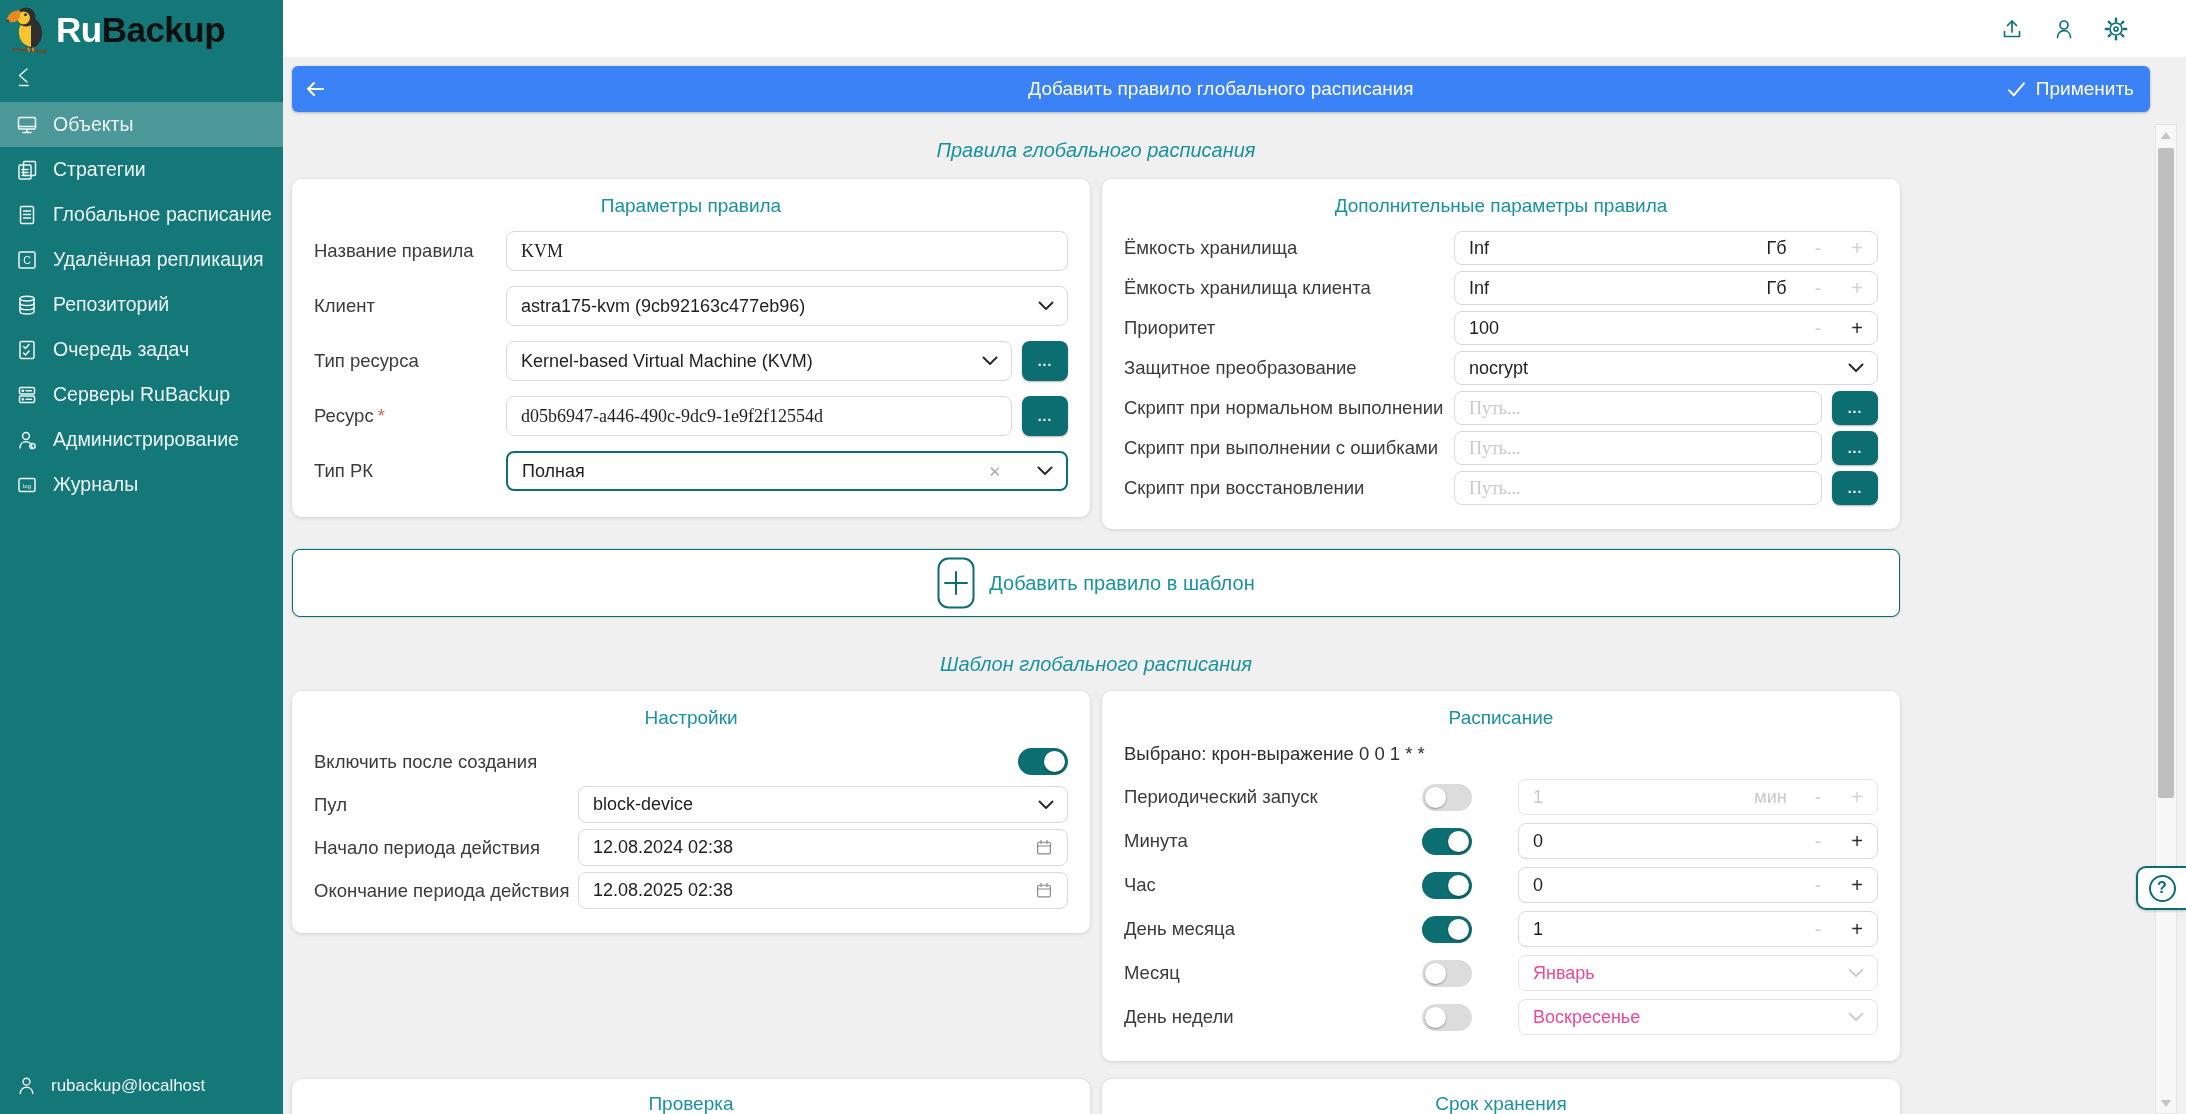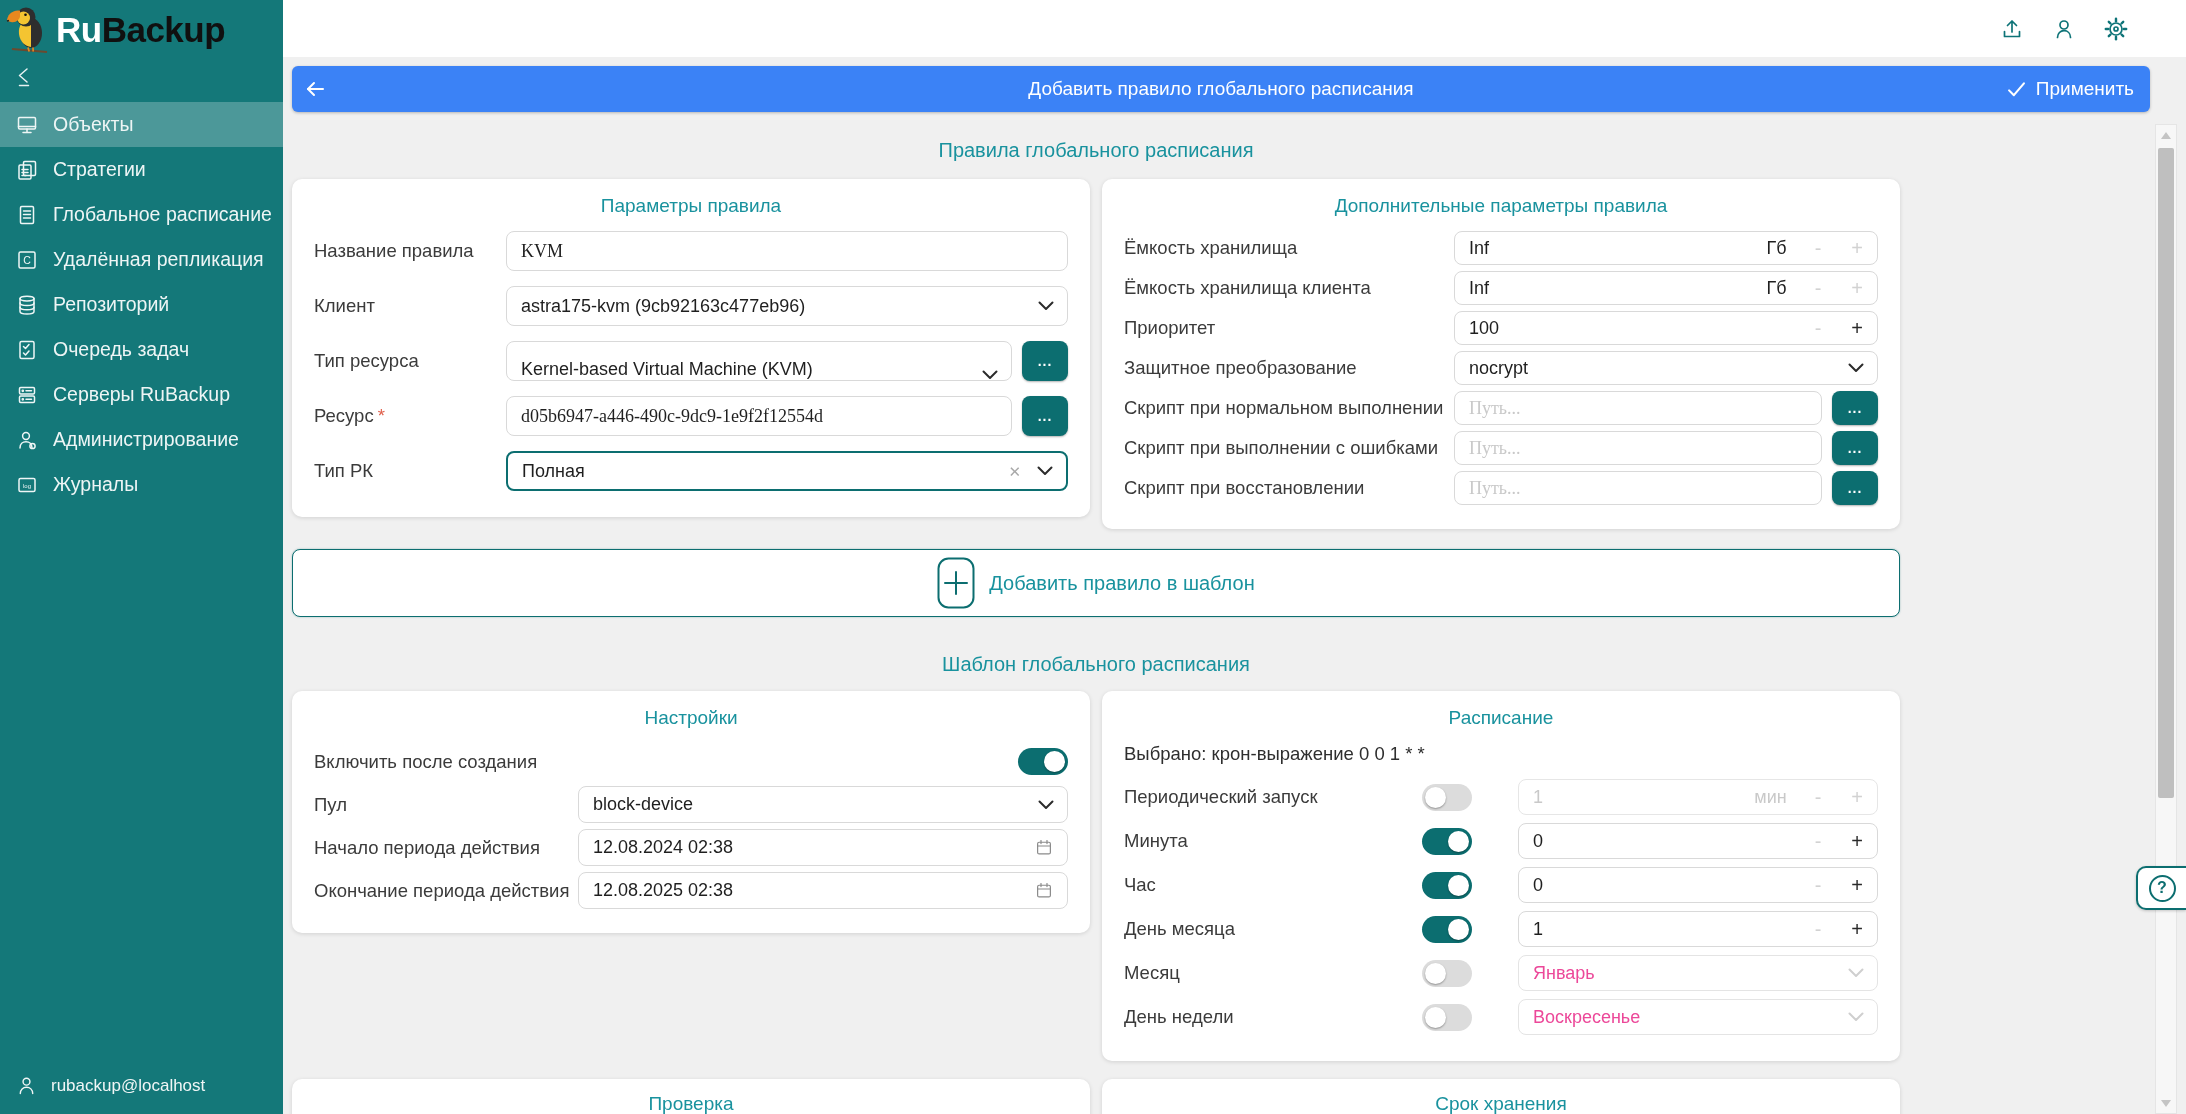--- a/index.html
+++ b/index.html
@@ -35,21 +35,21 @@
   .pane { position:absolute; top:57px; left:0; right:0; bottom:0; background:#f0f0f0; overflow:hidden; }
   .wrap { padding:9px 0 0 9px; }
 
   .toolbar { width:1858px; height:46px; background:#3b82f6; border-radius:6px; display:flex; align-items:center;
              position:relative; color:#fff; box-shadow:0 1px 3px rgba(0,0,0,0.25); }
   .back-btn { width:46px; height:46px; display:flex; align-items:center; justify-content:center; cursor:pointer; background:none; border:none; color:#fff; }
   .toolbar-title { position:absolute; left:0; right:0; text-align:center; font-size:19px; color:#fff; pointer-events:none; }
   .apply-btn { margin-left:auto; display:flex; align-items:center; gap:9px; background:none; border:none; color:#fff;
                font-size:19px; font-family:inherit; padding:0 16px; height:46px; cursor:pointer; }
 
-  .sec-title { width:1608px; text-align:center; font-size:20px; font-weight:400; color:#19929e; }
+  .sec-title { width:1608px; text-align:center; font-size:20px; font-weight:400; color:#19929e;font-style:italic; }
   .sec-title.first { margin:27px 0 17px; }
   .sec-title.second { margin:36px 0 15px; }
 
   .cards { width:1608px; display:flex; gap:12px; align-items:flex-start; }
   .cards.row3 { margin-top:18px; }
   .card { width:798px; flex:none; background:#fff; border-radius:10px; padding:14px 22px 18px;
           box-shadow:0 1px 4px rgba(0,0,0,0.13); }
   .card-title { text-align:center; color:#19929e; font-size:19px; font-weight:400; margin:2px 0 14px; }
 
   .flabel { font-size:18.5px; color:#3b3b3b; }
@@ -59,31 +59,31 @@
   .rp-row:last-child { margin-bottom:8px; }
   .xp-row { display:grid; grid-template-columns:330px 1fr; align-items:center; height:34px; margin-bottom:6px; }
   .st-row { display:grid; grid-template-columns:264px 1fr; align-items:center; height:37px; margin-bottom:6px; }
   .sc-row { display:grid; grid-template-columns:298px 96px 1fr; align-items:center; height:36px; margin-bottom:8px; }
 
   .inp { width:100%; height:100%; border:1px solid #d9d9d9; border-radius:8px; padding:0 14px; font-size:18px;
          font-family:Liberation Serif, serif; color:#1f1f1f; background:#fff; outline:none; }
   .inp::placeholder { color:#c9c9c9; }
 
   .select { display:flex; align-items:center; height:100%; border:1px solid #d9d9d9; border-radius:8px;
-            padding:0 13px 0 14px; background:#fff; cursor:pointer; }
+            padding:0 13px 0 14px; background:#fff; cursor:pointer;gap:20px; }
   .select .val { flex:1; font-size:18px; color:#1f1f1f; white-space:nowrap; overflow:hidden; }
   .chev { width:16px; height:10px; color:#2b2b2b; flex:none; }
   .select.focused { border:2px solid #0c6e70; }
   .select.disabled { border-color:#e4e4e4; cursor:default; }
   .select.disabled .val { color:#ec4899; }
   .select.disabled .chev { color:#cfcfcf; }
   .clear { color:#a9a9a9; font-size:15px; margin-right:16px; cursor:pointer; line-height:1; }
 
   .withbtn { display:flex; gap:10px; height:100%; }
-  .withbtn > .grow { flex:1; height:100%;align-items:flex-end; }
+  .withbtn > .grow { flex:1; height:100%; }
   .more { width:46px; height:100%; border:none; border-radius:8px; background:#0c6e70; color:#fff;
           font-size:14px; font-weight:bold; letter-spacing:1px; cursor:pointer; box-shadow:0 1px 2px rgba(0,0,0,0.3); }
 
   .field { display:flex; align-items:center; height:100%; border:1px solid #d9d9d9; border-radius:8px;
            padding:0 14px; background:#fff; }
   .field .val { flex:1; font-size:18px; color:#1f1f1f; }
   .field .unit { font-size:18px; color:#1f1f1f; margin-right:28px; }
   .step { font-size:20px; line-height:1; cursor:pointer; }
   .step.minus { color:#d2d2d2; margin-right:30px; }
   .step.plus { color:#2a2a2a; }

